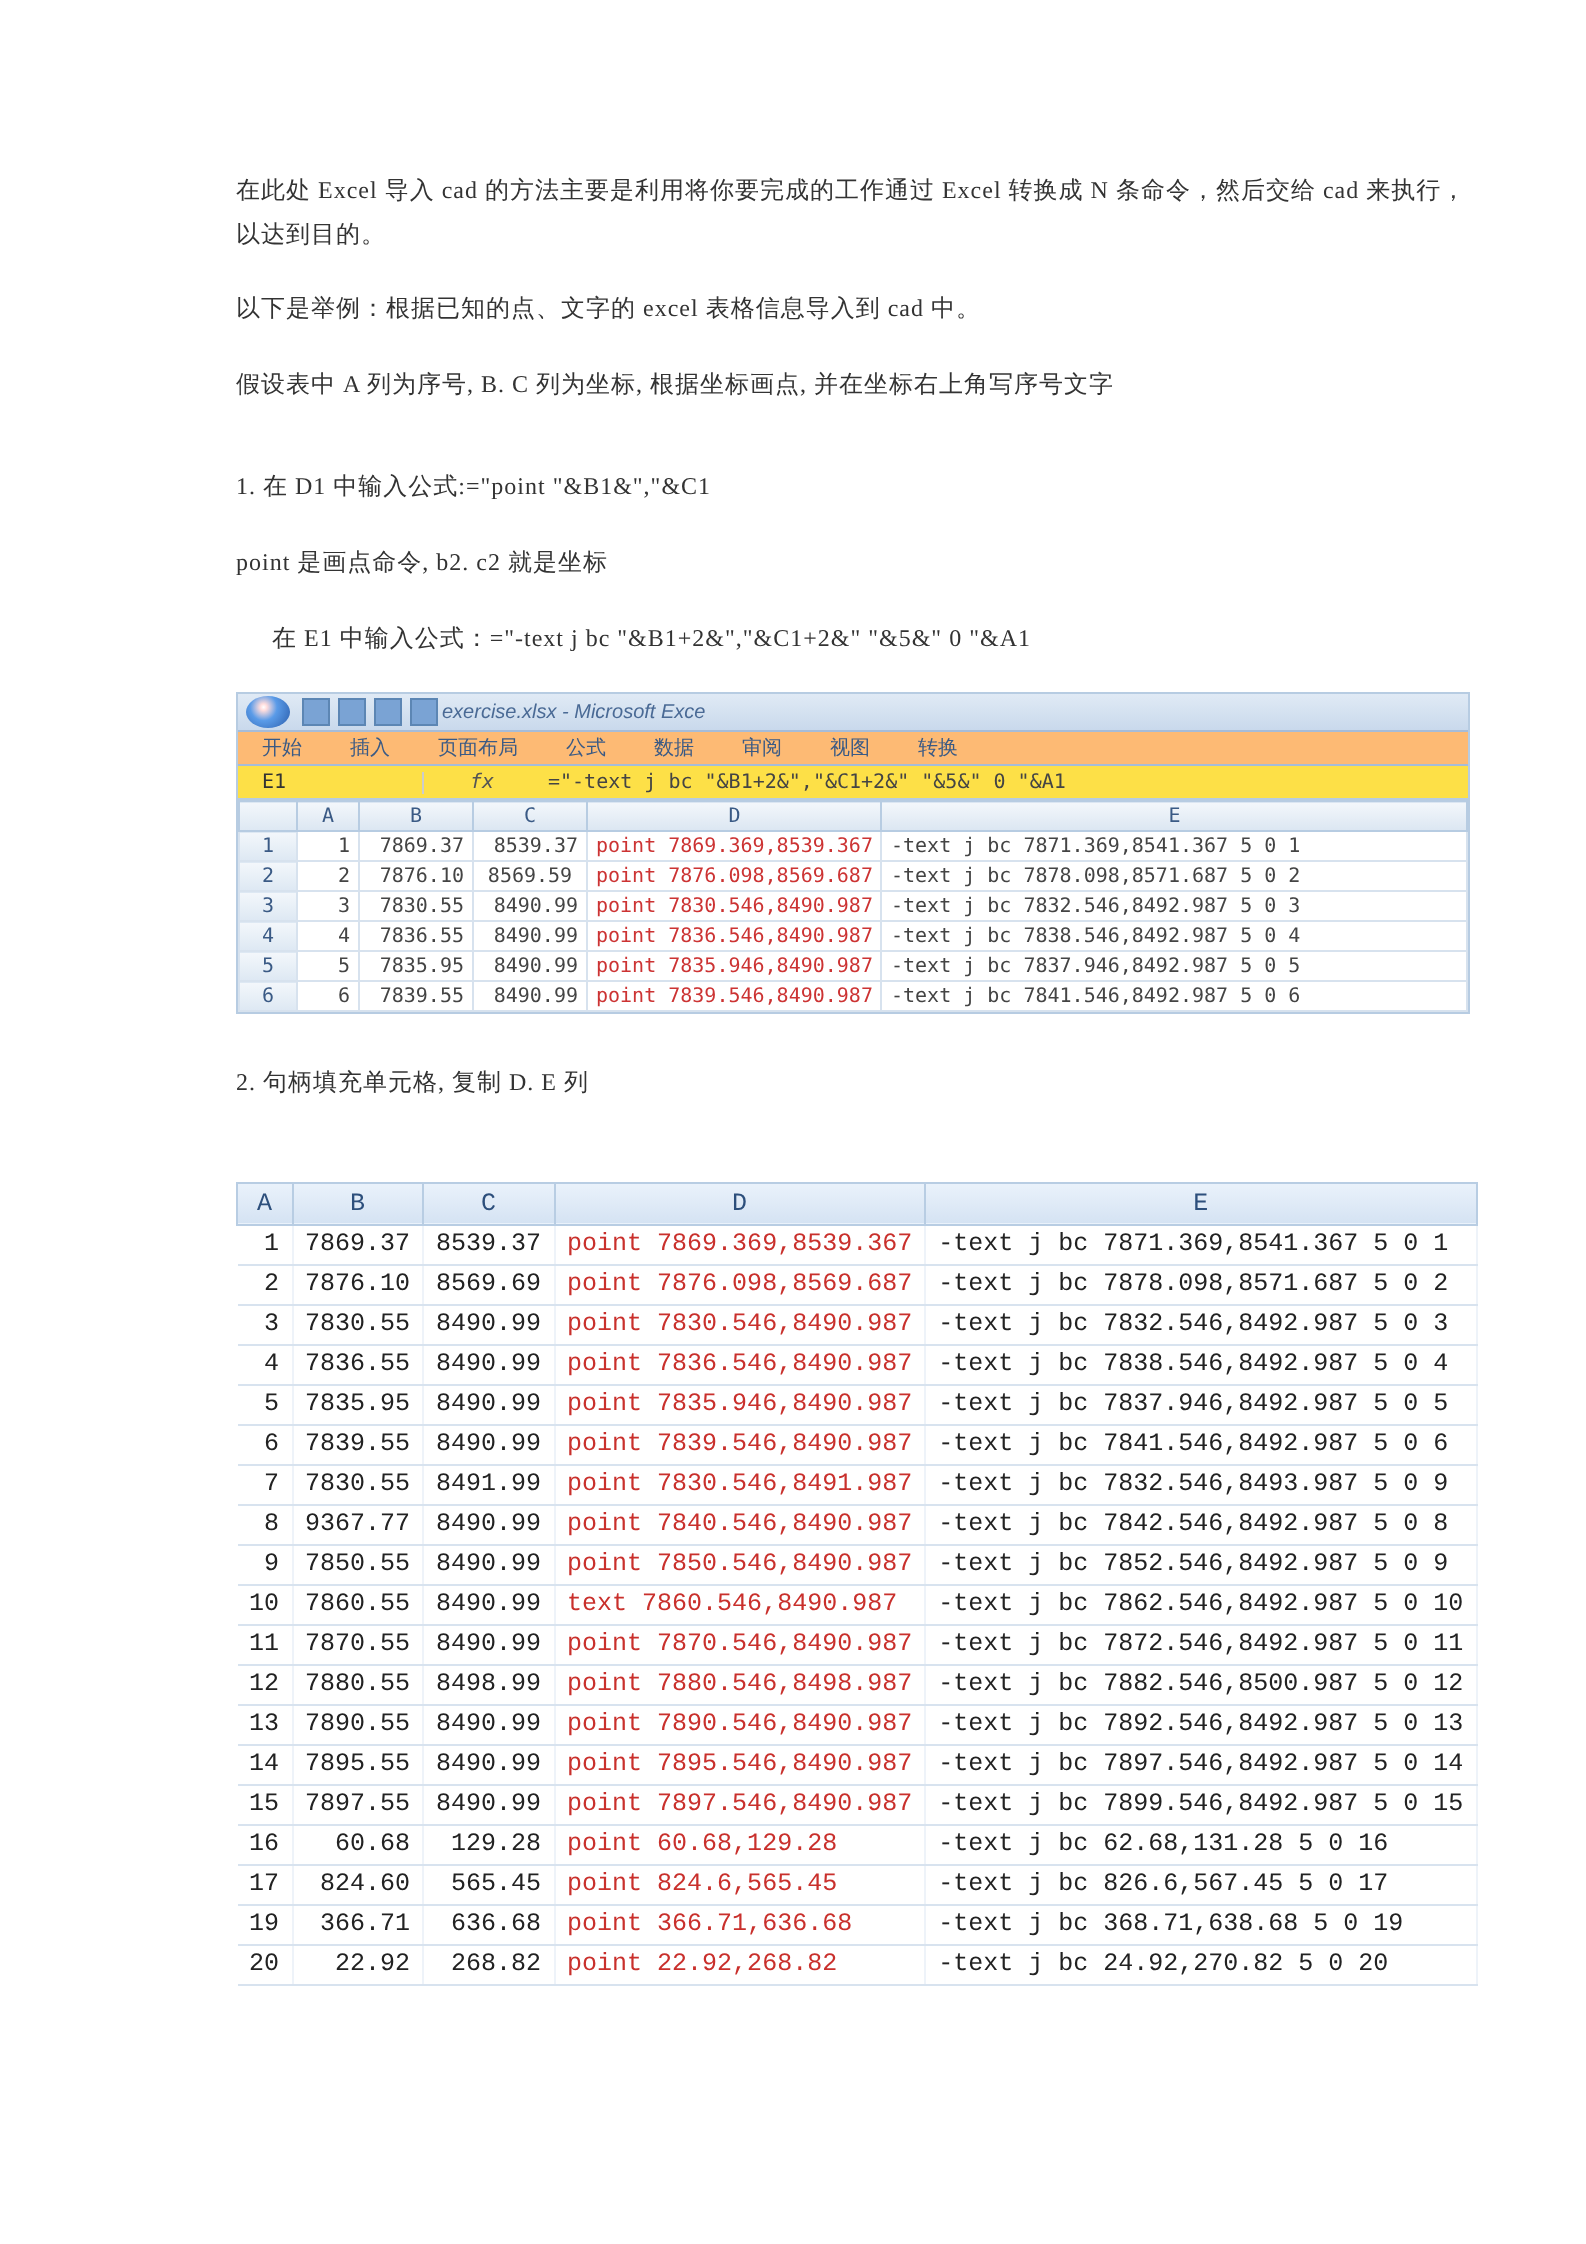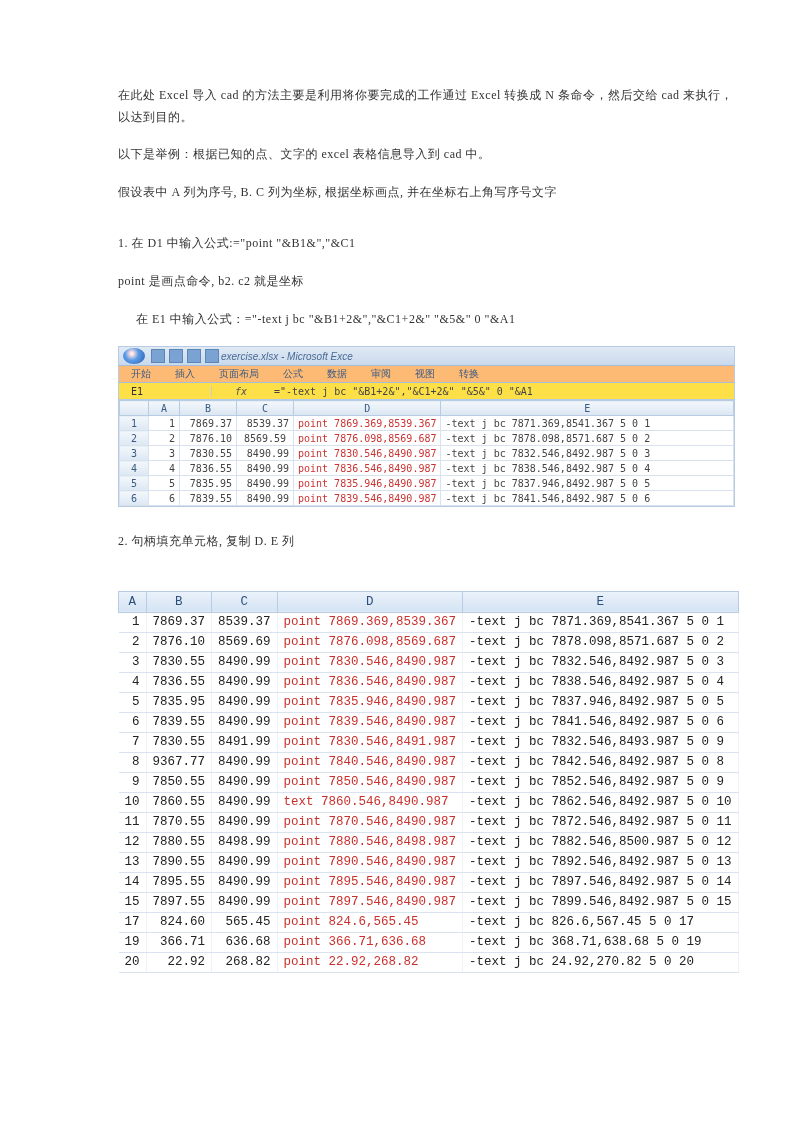--- a/index.html
+++ b/index.html
@@ -350,20 +350,27 @@
           <td class="colE">-text j bc 7897.546,8492.987 5 0 14</td>
         </tr>
         <tr>
           <td class="colA">15</td>
           <td class="colB">7897.55</td>
           <td class="colC">8490.99</td>
           <td class="colD">point 7897.546,8490.987</td>
           <td class="colE">-text j bc 7899.546,8492.987 5 0 15</td>
         </tr>
         <tr>
+          <td class="colA">16</td>
+          <td class="colB">60.68</td>
+          <td class="colC">129.28</td>
+          <td class="colD">point 60.68,129.28</td>
+          <td class="colE">-text j bc 62.68,131.28 5 0 16</td>
+        </tr>
+        <tr>
           <td class="colA">17</td>
           <td class="colB">824.60</td>
           <td class="colC">565.45</td>
           <td class="colD">point 824.6,565.45</td>
           <td class="colE">-text j bc 826.6,567.45 5 0 17</td>
         </tr>
         <tr>
           <td class="colA">19</td>
           <td class="colB">366.71</td>
           <td class="colC">636.68</td>

